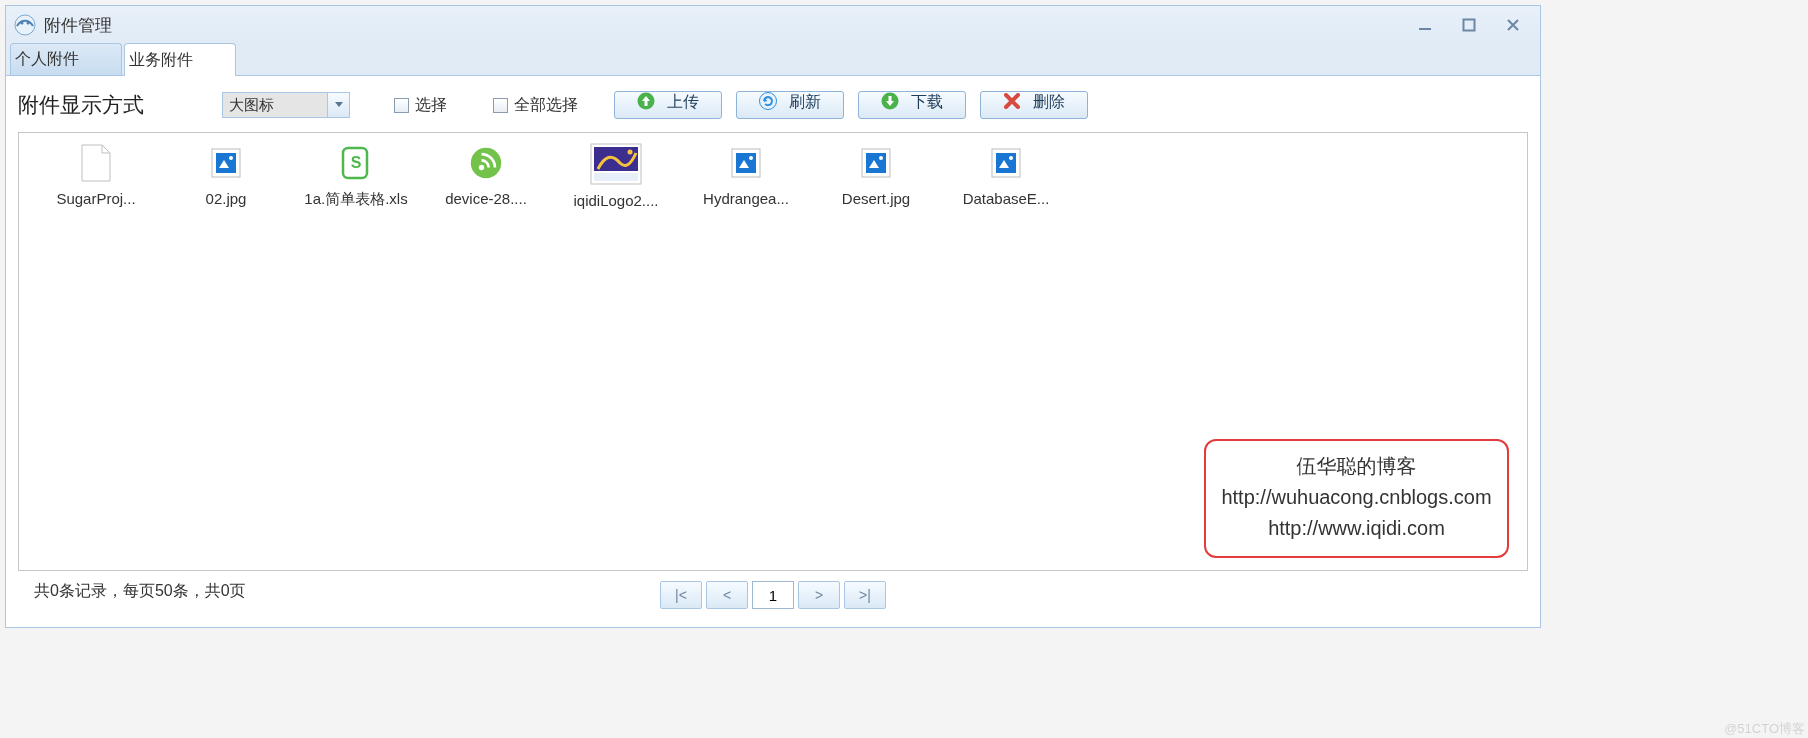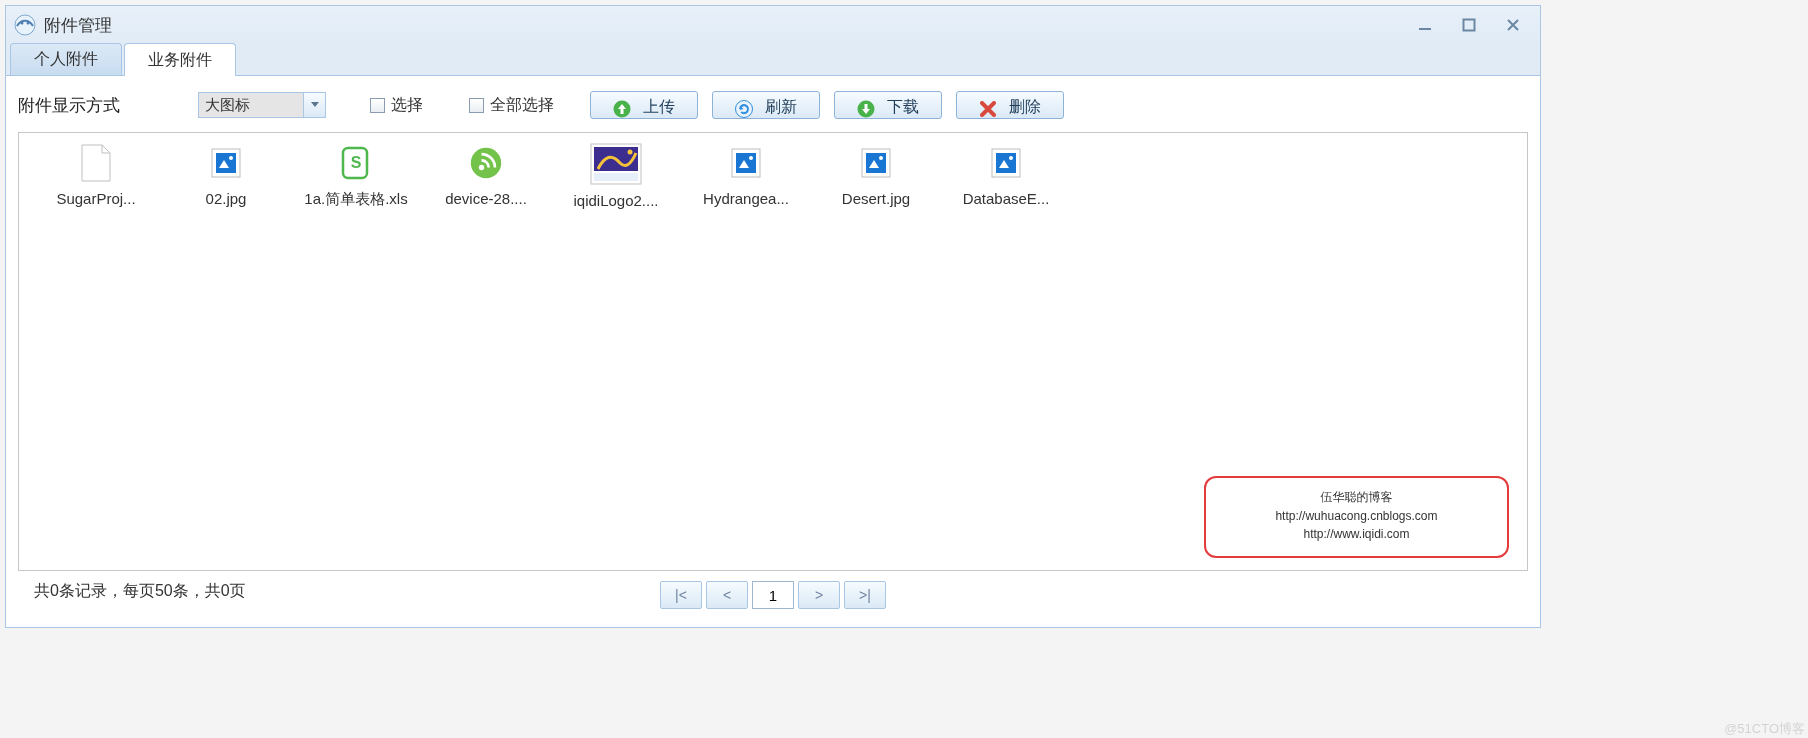--- a/index.html
+++ b/index.html
@@ -73,21 +73,21 @@
     position:relative;
     margin-top:-2px;
   }
   .tab{
     min-width:112px; height:32px;
     border:1px solid var(--border-blue);
     border-bottom:none;
     border-radius:4px 4px 0 0;
     margin-right:2px;
     padding:0 4px;
-    display:flex;align-items:center;justify-content:center;
+    display:flex;align-items:center;justify-content:flex-start;
     font-size:16px;
     cursor:pointer;
     background:linear-gradient(to bottom,var(--tab-inactive-top),var(--tab-inactive-bot));
     position:relative;
   }
   .tab.active{
     background:var(--tab-active);
     z-index:2;
     height:33px;
     margin-bottom:-1px;
@@ -98,21 +98,21 @@
     flex:1;
     display:flex;flex-direction:column;
     padding:12px 12px 8px 12px;
   }
   .toolbar{
     display:flex;align-items:center;
     gap:14px;
     height:34px;
     margin-bottom:10px;
   }
-  .tb-label{font-size:17px; color:#222;}
+  .tb-label{font-size:21px; color:#222;}
   .combo{
     width:128px;height:26px;
     border:1px solid var(--border-blue);
     background:#e5e5e5;
     display:flex;align-items:center;
   }
   .combo-text{flex:1;padding:0 6px;font-size:15px;}
   .combo-btn{
     width:22px;height:100%;
     border-left:1px solid var(--border-blue);
@@ -125,21 +125,21 @@
     background:linear-gradient(to bottom,#fff,#e9eef3);
     display:inline-block;
     vertical-align:middle;
   }
   .cb-wrap{display:flex;align-items:center;gap:6px;font-size:16px;}
   .action-btn{
     height:28px;min-width:108px;
     border:1px solid var(--border-blue-dk);
     border-radius:3px;
     background:linear-gradient(to bottom,var(--btn-top),var(--btn-bot));
-    display:flex;align-items:flex-end;justify-content:center;
+    display:flex;align-items:flex-start;justify-content:center;
     gap:12px;
     padding:0 14px;
     font-size:16px;color:#1e3d5a;
     cursor:pointer;
   }
   .act-icon{width:18px;height:18px;display:flex;align-items:center;justify-content:center;}
   
   .file-pane{
     flex:1;
     border:1px solid #c6c6c6;
@@ -170,21 +170,21 @@
   }
   
   .callout{
     position:absolute;
     right:18px; bottom:12px;
     width:305px;
     border:2.5px solid #e43b3b;
     border-radius:12px;
     padding:10px 12px 12px;
     text-align:center;
-    font-size:12px;
+    font-size:20px;
     line-height:1.55;
     background:rgba(255,255,255,0.6);
   }
   
   .footer{
     height:44px;
     display:flex;align-items:flex-start;
     padding:0 4px;
     font-size:16px;
     margin-top:6px;

